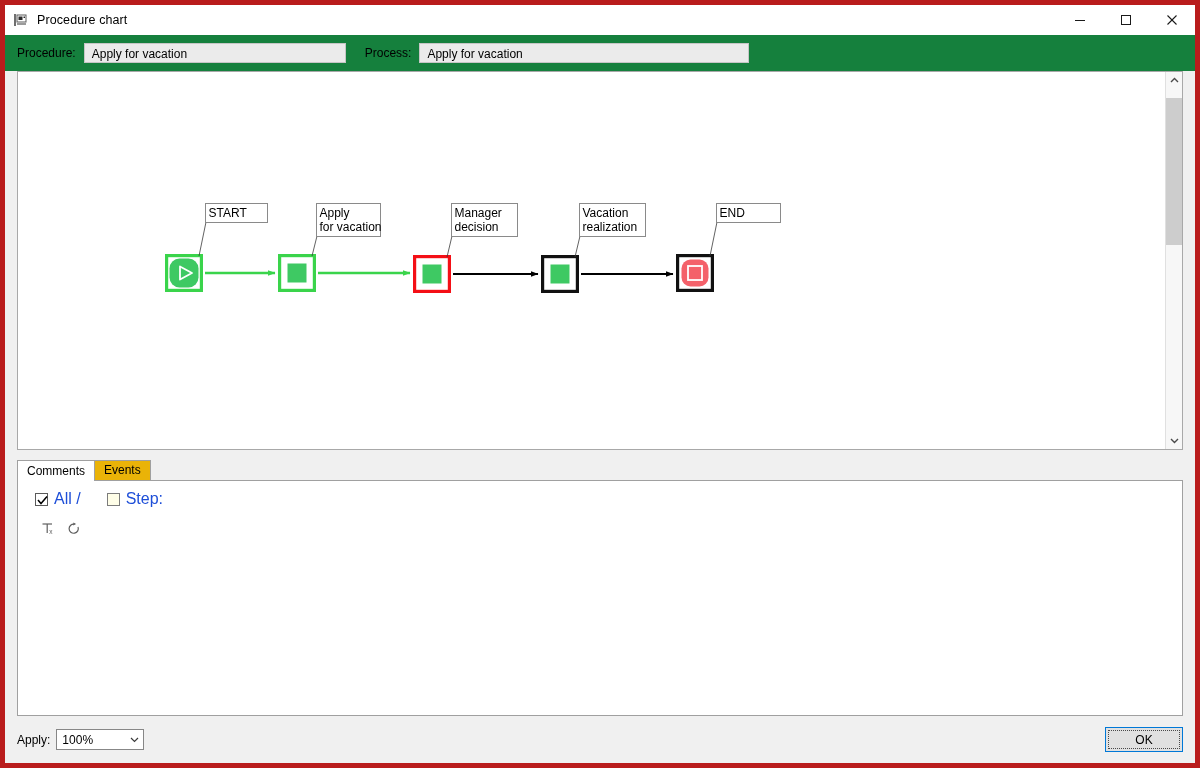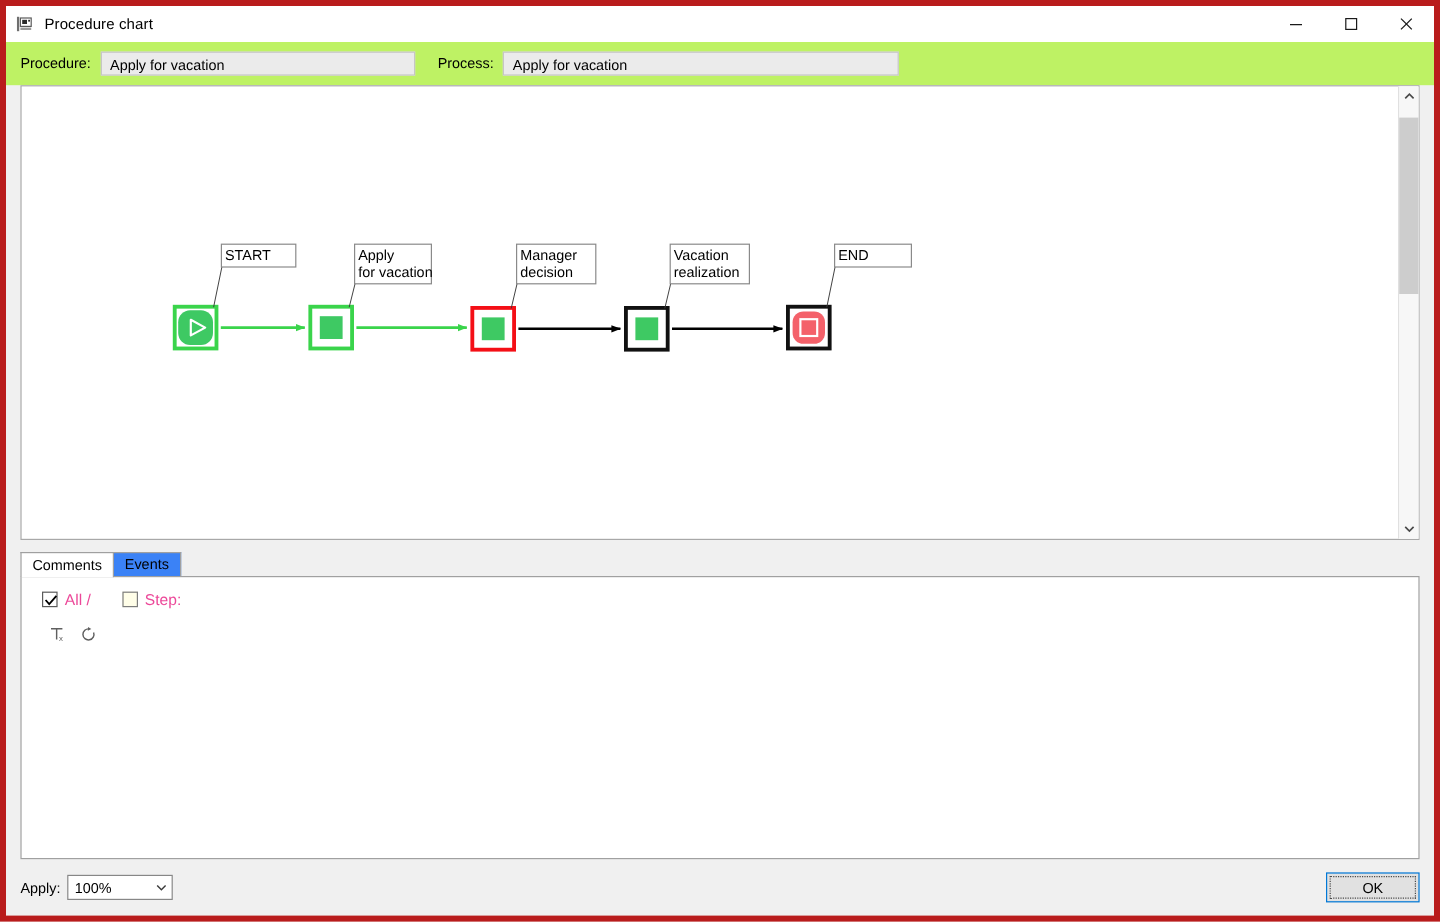--- a/index.html
+++ b/index.html
@@ -63,21 +63,21 @@
     justify-content: center;
   }
   .win-btn svg { display: block; }
 
   
   #field-row {
     height: 36px;
     flex: none;
     display: flex;
     align-items: center;
-    background: #bef264;
+    background: #15803d;
     padding-left: 12px;
     box-sizing: border-box;
   }
   .field-label {
     font-size: 12px;
     color: #000;
     margin-right: 8px;
   }
   .field-box {
     background: #ebebeb;
@@ -98,20 +98,21 @@
   
   #canvas-panel {
     margin: 0 12px;
     flex: none;
     height: 379px;
     background: #ffffff;
     border: 1px solid #a8a8a8;
     box-sizing: border-box;
     position: relative;
     display: flex;
+    padding-left: 21px;
   }
   #canvas-area {
     flex: 1 1 auto;
     position: relative;
     overflow: hidden;
   }
   #diagram-svg {
     position: absolute;
     left: 0; top: 0;
   }
@@ -169,21 +170,21 @@
   }
   .tab.active {
     background: #ffffff;
     z-index: 3;
     border-color: #a0a0a0;
     margin-bottom: -1px;
     height: 21px;
     line-height: 20px;
   }
   .tab.inactive {
-    background: #3b82f6;
+    background: #eab308;
     z-index: 1;
     margin-left: -1px;
   }
 
   
   #lower-panel {
     margin: 0 12px;
     flex: 1 1 auto;
     background: #ffffff;
     border: 1px solid #a0a0a0;
@@ -207,21 +208,21 @@
     background: #ffffff;
     margin-right: 6px;
     position: relative;
     flex: none;
   }
   .cbox.unchecked {
     background: #fffee8;
     border-color: #7c7c7c;
   }
   .cbox svg { position: absolute; left: 1px; top: 1px; }
-  .cb-label { font-size: 13px; color: #ec4899; }
+  .cb-label { font-size: 16px; color: #1d4ed8; }
   #step-wrap { margin-left: 26px; }
 
   #icon-row {
     display: flex;
     align-items: center;
     padding-left: 20px;
     margin-top: 11px;
     height: 20px;
   }
   .mini-icon {

